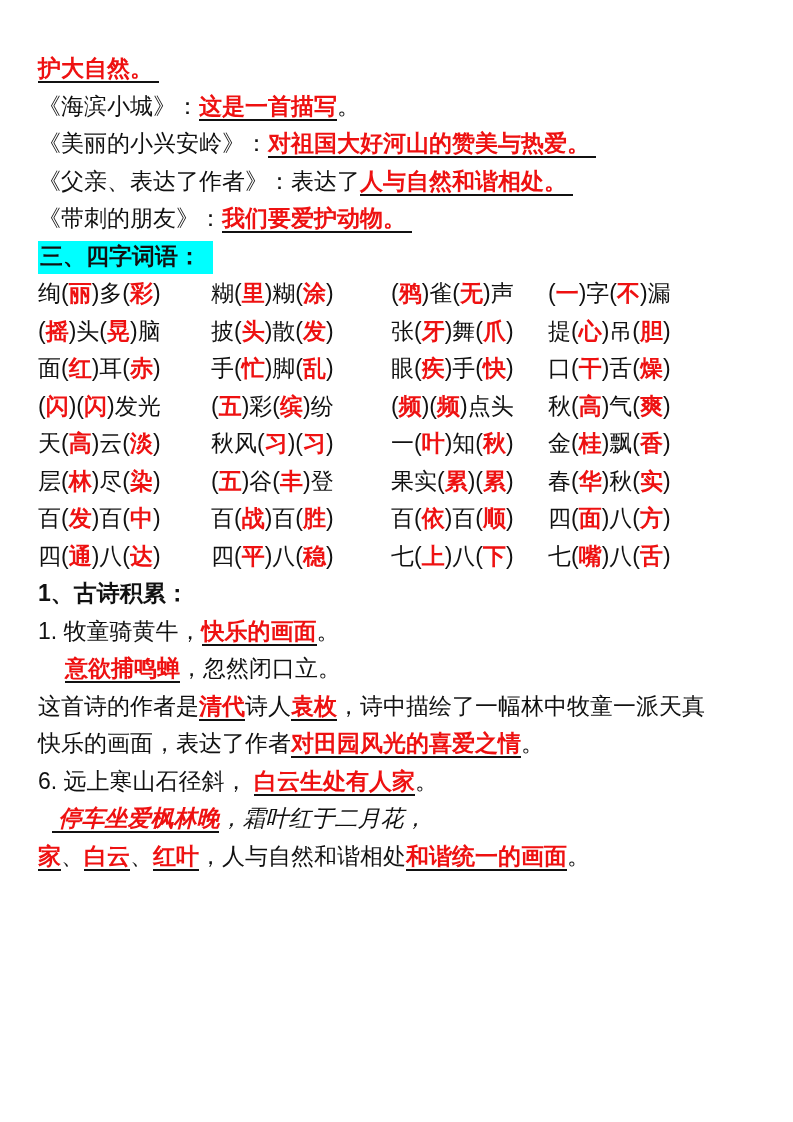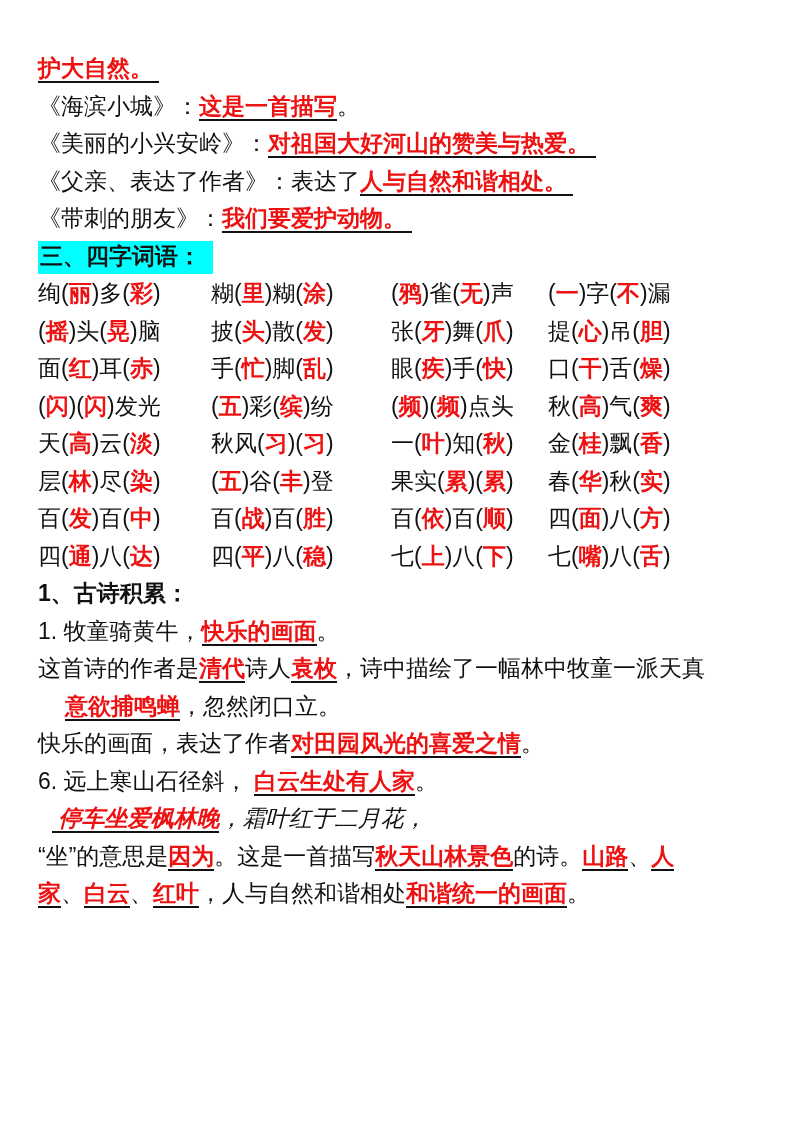--- a/index.html
+++ b/index.html
@@ -36,21 +36,20 @@
       <div class="line idiom-row"><span class="idiom-cell"><span class="seg-b">绚</span><span class="seg-b">(</span><span class="seg-r">丽</span><span class="seg-b">)</span><span class="seg-b">多</span><span class="seg-b">(</span><span class="seg-r">彩</span><span class="seg-b">)</span></span><span class="idiom-cell"><span class="seg-b">糊</span><span class="seg-b">(</span><span class="seg-r">里</span><span class="seg-b">)</span><span class="seg-b">糊</span><span class="seg-b">(</span><span class="seg-r">涂</span><span class="seg-b">)</span></span><span class="idiom-cell"><span class="seg-b">(</span><span class="seg-r">鸦</span><span class="seg-b">)</span><span class="seg-b">雀</span><span class="seg-b">(</span><span class="seg-r">无</span><span class="seg-b">)</span><span class="seg-b">声</span></span><span class="idiom-cell"><span class="seg-b">(</span><span class="seg-r">一</span><span class="seg-b">)</span><span class="seg-b">字</span><span class="seg-b">(</span><span class="seg-r">不</span><span class="seg-b">)</span><span class="seg-b">漏</span></span></div>
       <div class="line idiom-row"><span class="idiom-cell"><span class="seg-b">(</span><span class="seg-r">摇</span><span class="seg-b">)</span><span class="seg-b">头</span><span class="seg-b">(</span><span class="seg-r">晃</span><span class="seg-b">)</span><span class="seg-b">脑</span></span><span class="idiom-cell"><span class="seg-b">披</span><span class="seg-b">(</span><span class="seg-r">头</span><span class="seg-b">)</span><span class="seg-b">散</span><span class="seg-b">(</span><span class="seg-r">发</span><span class="seg-b">)</span></span><span class="idiom-cell"><span class="seg-b">张</span><span class="seg-b">(</span><span class="seg-r">牙</span><span class="seg-b">)</span><span class="seg-b">舞</span><span class="seg-b">(</span><span class="seg-r">爪</span><span class="seg-b">)</span></span><span class="idiom-cell"><span class="seg-b">提</span><span class="seg-b">(</span><span class="seg-r">心</span><span class="seg-b">)</span><span class="seg-b">吊</span><span class="seg-b">(</span><span class="seg-r">胆</span><span class="seg-b">)</span></span></div>
       <div class="line idiom-row"><span class="idiom-cell"><span class="seg-b">面</span><span class="seg-b">(</span><span class="seg-r">红</span><span class="seg-b">)</span><span class="seg-b">耳</span><span class="seg-b">(</span><span class="seg-r">赤</span><span class="seg-b">)</span></span><span class="idiom-cell"><span class="seg-b">手</span><span class="seg-b">(</span><span class="seg-r">忙</span><span class="seg-b">)</span><span class="seg-b">脚</span><span class="seg-b">(</span><span class="seg-r">乱</span><span class="seg-b">)</span></span><span class="idiom-cell"><span class="seg-b">眼</span><span class="seg-b">(</span><span class="seg-r">疾</span><span class="seg-b">)</span><span class="seg-b">手</span><span class="seg-b">(</span><span class="seg-r">快</span><span class="seg-b">)</span></span><span class="idiom-cell"><span class="seg-b">口</span><span class="seg-b">(</span><span class="seg-r">干</span><span class="seg-b">)</span><span class="seg-b">舌</span><span class="seg-b">(</span><span class="seg-r">燥</span><span class="seg-b">)</span></span></div>
       <div class="line idiom-row"><span class="idiom-cell"><span class="seg-b">(</span><span class="seg-r">闪</span><span class="seg-b">)</span><span class="seg-b">(</span><span class="seg-r">闪</span><span class="seg-b">)</span><span class="seg-b">发光</span></span><span class="idiom-cell"><span class="seg-b">(</span><span class="seg-r">五</span><span class="seg-b">)</span><span class="seg-b">彩</span><span class="seg-b">(</span><span class="seg-r">缤</span><span class="seg-b">)</span><span class="seg-b">纷</span></span><span class="idiom-cell"><span class="seg-b">(</span><span class="seg-r">频</span><span class="seg-b">)</span><span class="seg-b">(</span><span class="seg-r">频</span><span class="seg-b">)</span><span class="seg-b">点头</span></span><span class="idiom-cell"><span class="seg-b">秋</span><span class="seg-b">(</span><span class="seg-r">高</span><span class="seg-b">)</span><span class="seg-b">气</span><span class="seg-b">(</span><span class="seg-r">爽</span><span class="seg-b">)</span></span></div>
       <div class="line idiom-row"><span class="idiom-cell"><span class="seg-b">天</span><span class="seg-b">(</span><span class="seg-r">高</span><span class="seg-b">)</span><span class="seg-b">云</span><span class="seg-b">(</span><span class="seg-r">淡</span><span class="seg-b">)</span></span><span class="idiom-cell"><span class="seg-b">秋风</span><span class="seg-b">(</span><span class="seg-r">习</span><span class="seg-b">)</span><span class="seg-b">(</span><span class="seg-r">习</span><span class="seg-b">)</span></span><span class="idiom-cell"><span class="seg-b">一</span><span class="seg-b">(</span><span class="seg-r">叶</span><span class="seg-b">)</span><span class="seg-b">知</span><span class="seg-b">(</span><span class="seg-r">秋</span><span class="seg-b">)</span></span><span class="idiom-cell"><span class="seg-b">金</span><span class="seg-b">(</span><span class="seg-r">桂</span><span class="seg-b">)</span><span class="seg-b">飘</span><span class="seg-b">(</span><span class="seg-r">香</span><span class="seg-b">)</span></span></div>
       <div class="line idiom-row"><span class="idiom-cell"><span class="seg-b">层</span><span class="seg-b">(</span><span class="seg-r">林</span><span class="seg-b">)</span><span class="seg-b">尽</span><span class="seg-b">(</span><span class="seg-r">染</span><span class="seg-b">)</span></span><span class="idiom-cell"><span class="seg-b">(</span><span class="seg-r">五</span><span class="seg-b">)</span><span class="seg-b">谷</span><span class="seg-b">(</span><span class="seg-r">丰</span><span class="seg-b">)</span><span class="seg-b">登</span></span><span class="idiom-cell"><span class="seg-b">果实</span><span class="seg-b">(</span><span class="seg-r">累</span><span class="seg-b">)</span><span class="seg-b">(</span><span class="seg-r">累</span><span class="seg-b">)</span></span><span class="idiom-cell"><span class="seg-b">春</span><span class="seg-b">(</span><span class="seg-r">华</span><span class="seg-b">)</span><span class="seg-b">秋</span><span class="seg-b">(</span><span class="seg-r">实</span><span class="seg-b">)</span></span></div>
       <div class="line idiom-row"><span class="idiom-cell"><span class="seg-b">百</span><span class="seg-b">(</span><span class="seg-r">发</span><span class="seg-b">)</span><span class="seg-b">百</span><span class="seg-b">(</span><span class="seg-r">中</span><span class="seg-b">)</span></span><span class="idiom-cell"><span class="seg-b">百</span><span class="seg-b">(</span><span class="seg-r">战</span><span class="seg-b">)</span><span class="seg-b">百</span><span class="seg-b">(</span><span class="seg-r">胜</span><span class="seg-b">)</span></span><span class="idiom-cell"><span class="seg-b">百</span><span class="seg-b">(</span><span class="seg-r">依</span><span class="seg-b">)</span><span class="seg-b">百</span><span class="seg-b">(</span><span class="seg-r">顺</span><span class="seg-b">)</span></span><span class="idiom-cell"><span class="seg-b">四</span><span class="seg-b">(</span><span class="seg-r">面</span><span class="seg-b">)</span><span class="seg-b">八</span><span class="seg-b">(</span><span class="seg-r">方</span><span class="seg-b">)</span></span></div>
       <div class="line idiom-row"><span class="idiom-cell"><span class="seg-b">四</span><span class="seg-b">(</span><span class="seg-r">通</span><span class="seg-b">)</span><span class="seg-b">八</span><span class="seg-b">(</span><span class="seg-r">达</span><span class="seg-b">)</span></span><span class="idiom-cell"><span class="seg-b">四</span><span class="seg-b">(</span><span class="seg-r">平</span><span class="seg-b">)</span><span class="seg-b">八</span><span class="seg-b">(</span><span class="seg-r">稳</span><span class="seg-b">)</span></span><span class="idiom-cell"><span class="seg-b">七</span><span class="seg-b">(</span><span class="seg-r">上</span><span class="seg-b">)</span><span class="seg-b">八</span><span class="seg-b">(</span><span class="seg-r">下</span><span class="seg-b">)</span></span><span class="idiom-cell"><span class="seg-b">七</span><span class="seg-b">(</span><span class="seg-r">嘴</span><span class="seg-b">)</span><span class="seg-b">八</span><span class="seg-b">(</span><span class="seg-r">舌</span><span class="seg-b">)</span></span></div>
       <div class="line"><span class="seg-bb">1、古诗积累：</span></div>
       <div class="line"><span class="seg-b">1. 牧童骑黄牛，</span><span class="seg-ru">快乐的画面</span><span class="seg-b">。</span></div>
+      <div class="line" style="padding-left: 27px;"><span class="seg-ru">意欲捕鸣蝉</span><span class="seg-b">，忽然闭口立。</span></div>
       <div class="line"><span class="seg-b">这首诗的作者是</span><span class="seg-ru">清代</span><span class="seg-b">诗人</span><span class="seg-ru">袁枚</span><span class="seg-b">，诗中描绘了一幅林中牧童一派天真</span></div>
-      <div class="line" style="padding-left: 27px;"><span class="seg-ru">意欲捕鸣蝉</span><span class="seg-b">，忽然闭口立。</span></div>
       <div class="line"><span class="seg-b">快乐的画面，表达了作者</span><span class="seg-ru">对田园风光的喜爱之情</span><span class="seg-b">。</span></div>
       <div class="line"><span class="seg-b">6. 远上寒山石径斜， </span><span class="seg-ru">白云生处有人家</span><span class="seg-b">。</span></div>
       <div class="line" style="padding-left: 14px; font-style: italic;"><span class="seg-ru"> 停车坐爱枫林晚</span><span class="seg-b">，霜叶红于二月花，</span></div>
-      <div class="line"><span class="seg-b">“坐”的意思是</span><span class="seg-ru">因为</span><span class="seg-b">。这是一首描写</span><span class="seg-ru">秋天山林景色</span><span class="seg-b">的诗。</span><span class="seg-ru">山路</span><span class="seg-b">、</span><span class="seg-ru">人</span></div>
       <div class="line"><span class="seg-ru">家</span><span class="seg-b">、</span><span class="seg-ru">白云</span><span class="seg-b">、</span><span class="seg-ru">红叶</span><span class="seg-b">，人与自然和谐相处</span><span class="seg-ru">和谐统一的画面</span><span class="seg-b">。</span></div>
     </div>
 </div>
 
 </body></html>

